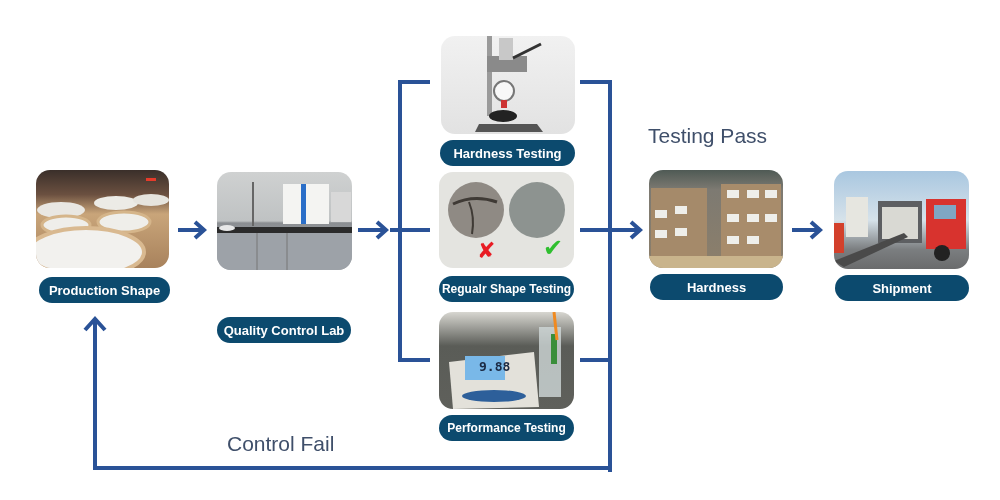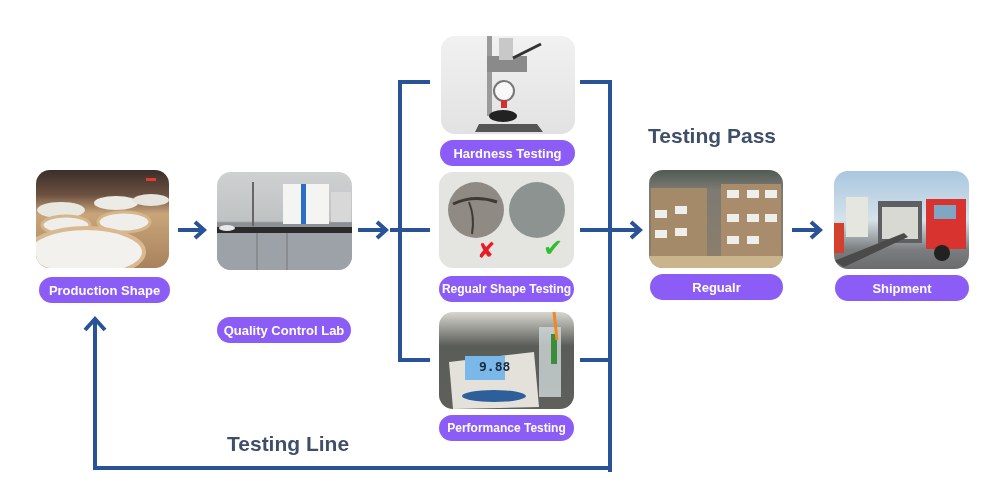--- a/index.html
+++ b/index.html
@@ -1,20 +1,20 @@
 <!DOCTYPE html>
 <html><head>
 <meta charset="utf-8">
 <style>
   html,body{margin:0;padding:0;background:#ffffff;}
   body{width:1000px;height:500px;position:relative;overflow:hidden;font-family:"Liberation Sans","DejaVu Sans",sans-serif;}
   .photo{position:absolute;border-radius:14px;overflow:hidden;}
-  .pill{position:absolute;height:26px;border-radius:13px;background:#8b5cf6;color:#fff;font-weight:bold;font-size:13px;display:flex;align-items:center;justify-content:center;white-space:nowrap;letter-spacing:0;}
+  .pill{position:absolute;height:26px;border-radius:13px;background:#0c4a6e;color:#fff;font-weight:bold;font-size:13px;display:flex;align-items:center;justify-content:center;white-space:nowrap;letter-spacing:0;}
   .ln{position:absolute;background:#2a5297;}
-  .label-big{position:absolute;color:#3f4f6a;font-weight:bold;font-size:21px;}
+  .label-big{position:absolute;color:#3f4f6a;font-weight:normal;font-size:21px;}
   svg.arr{position:absolute;overflow:visible;}
 </style>
 </head>
 <body>
 
 <div class="photo" style="left:36px;top:170px;width:133px;height:98px;background:linear-gradient(180deg,#3a2f2a 0%,#6b5040 25%,#c9a57a 45%,#a8825c 100%);">
   <svg width="133" height="98">
     <ellipse cx="25" cy="40" rx="24" ry="8" fill="#e9e7e2"></ellipse>
     <ellipse cx="80" cy="33" rx="22" ry="7" fill="#ecebe6"></ellipse>
     <ellipse cx="115" cy="30" rx="18" ry="6" fill="#e6e4de"></ellipse>
@@ -121,21 +121,21 @@
         <rect x="116" y="20" width="12" height="8"></rect>
       <rect x="78" y="44" width="12" height="8"></rect>
         <rect x="98" y="44" width="12" height="8"></rect>
         <rect x="116" y="44" width="12" height="8"></rect>
       <rect x="78" y="66" width="12" height="8"></rect>
         <rect x="98" y="66" width="12" height="8"></rect>
     </g>
     <rect x="0" y="86" width="134" height="12" fill="#c9b48c"></rect>
   </svg>
 </div>
-<div class="pill" style="left:650px;top:274px;width:133px;">Regualr</div>
+<div class="pill" style="left:650px;top:274px;width:133px;">Hardness</div>
 
 <svg class="arr" style="left:792px;top:220px;" width="32" height="20">
   <line x1="0" y1="10" x2="28" y2="10" stroke="#2a5297" stroke-width="4"></line>
   <polyline points="19,2 28,10 19,18" fill="none" stroke="#2a5297" stroke-width="4"></polyline>
 </svg>
 
 <div class="photo" style="left:834px;top:171px;width:135px;height:98px;background:linear-gradient(180deg,#a9c7e0 0%,#d6e2ea 50%,#7b7e80 80%,#6a6b6c 100%);">
   <svg width="135" height="98">
     <rect x="12" y="26" width="22" height="40" fill="#e6e6e0"></rect>
     <rect x="44" y="30" width="44" height="42" fill="#5d5f62"></rect>
@@ -147,13 +147,13 @@
     <rect x="0" y="52" width="10" height="30" fill="#d3402b"></rect>
   </svg>
 </div>
 <div class="pill" style="left:835px;top:275px;width:134px;">Shipment</div>
 
 <div class="ln" style="left:93px;top:466px;width:519px;height:4px;"></div>
 <div class="ln" style="left:93px;top:322px;width:4px;height:148px;"></div>
 <svg class="arr" style="left:83px;top:316px;" width="24" height="18">
   <polyline points="2,14 12,3 22,14" fill="none" stroke="#2a5297" stroke-width="4"></polyline>
 </svg>
-<div class="label-big" style="left:227px;top:432px;">Testing Line</div>
+<div class="label-big" style="left:227px;top:432px;">Control Fail</div>
 
 </body></html>

